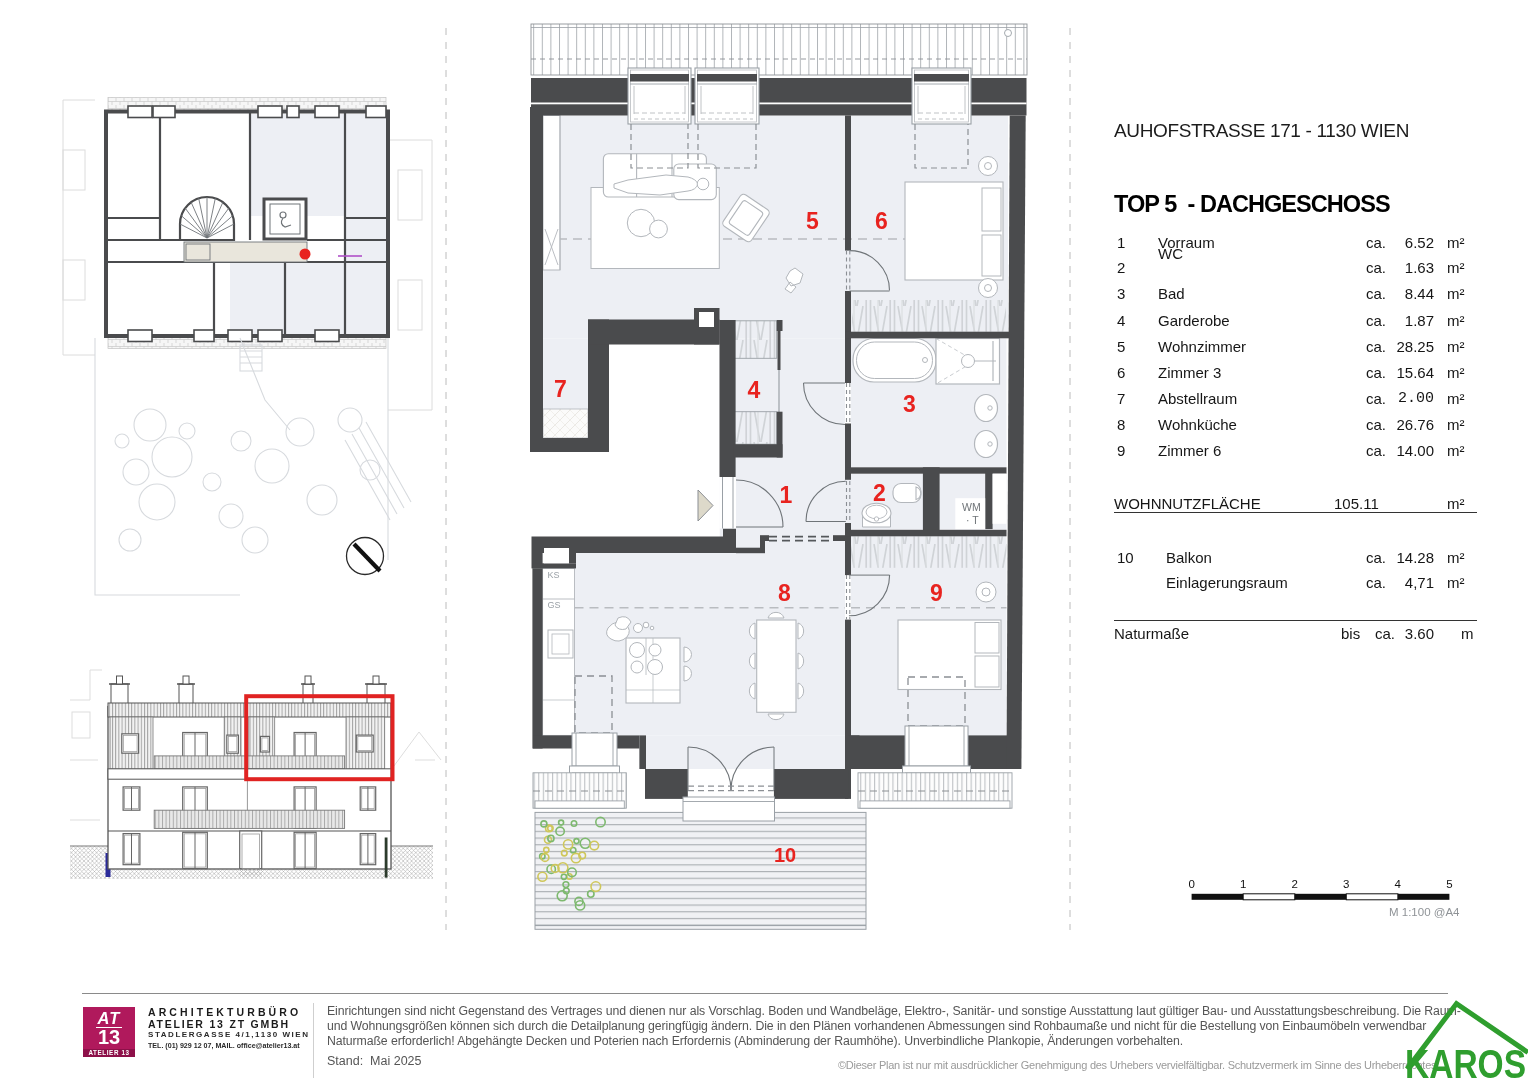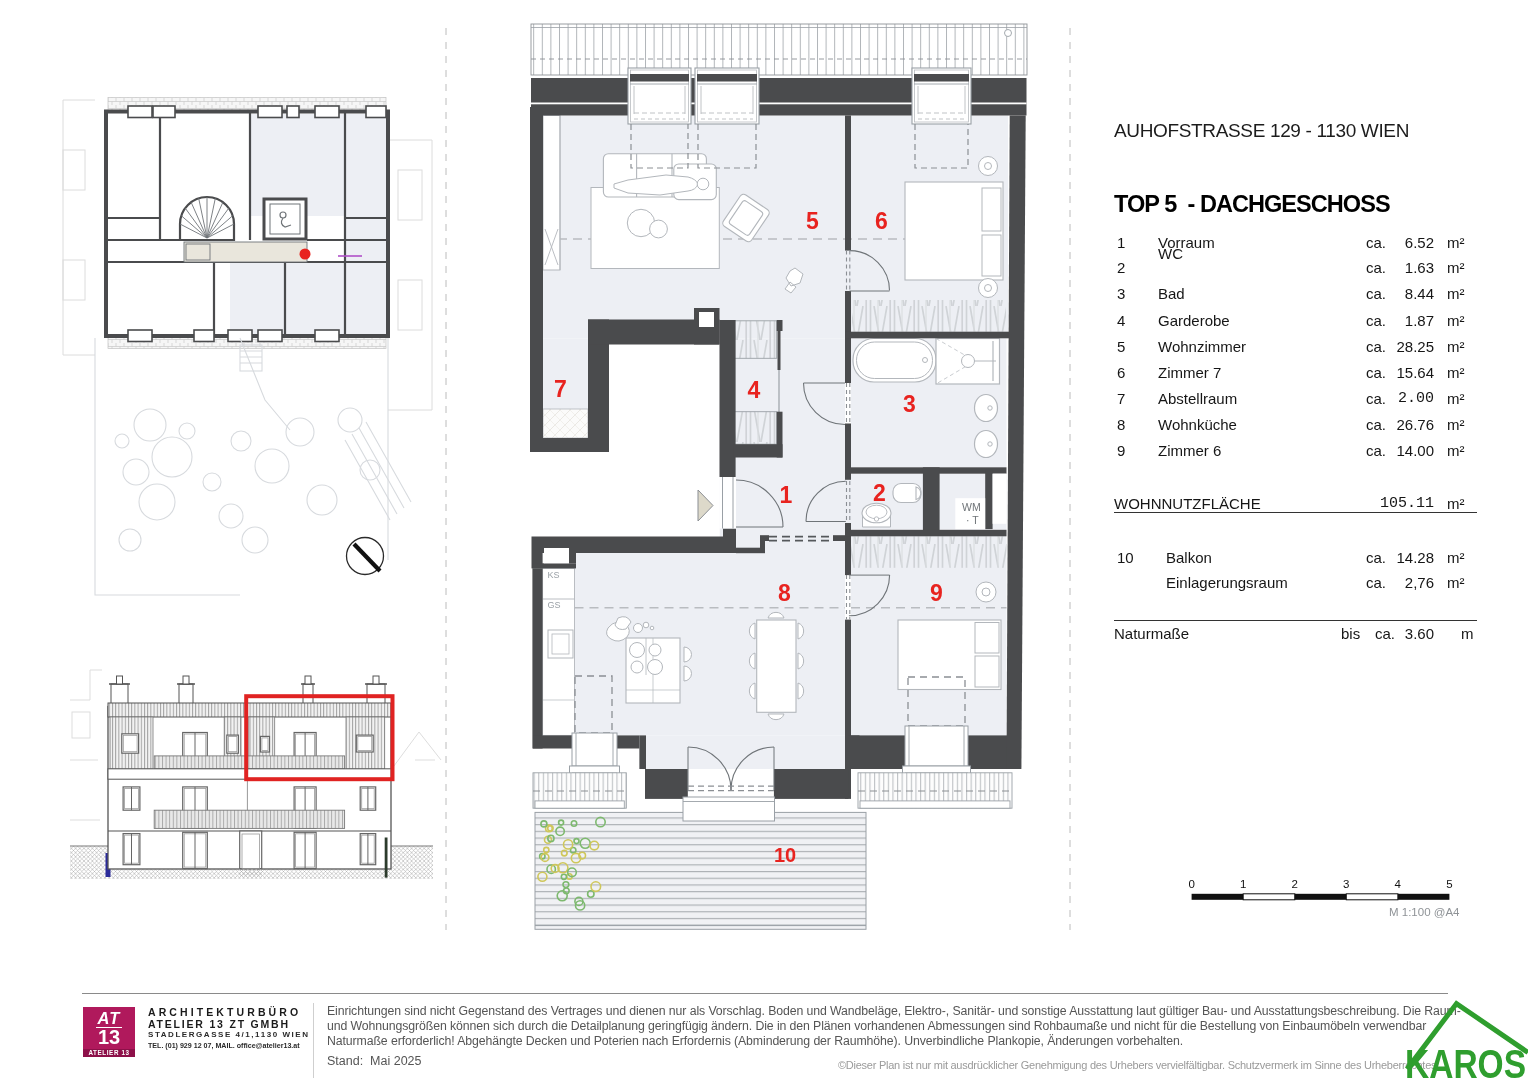--- a/index.html
+++ b/index.html
@@ -503,21 +503,21 @@
 <text x="1191.6" y="888.0" font-family="Liberation Sans, sans-serif" font-size="11.5" fill="#111" text-anchor="middle">0</text>
 <text x="1243.2" y="888.0" font-family="Liberation Sans, sans-serif" font-size="11.5" fill="#111" text-anchor="middle">1</text>
 <text x="1294.7" y="888.0" font-family="Liberation Sans, sans-serif" font-size="11.5" fill="#111" text-anchor="middle">2</text>
 <text x="1346.3" y="888.0" font-family="Liberation Sans, sans-serif" font-size="11.5" fill="#111" text-anchor="middle">3</text>
 <text x="1397.8" y="888.0" font-family="Liberation Sans, sans-serif" font-size="11.5" fill="#111" text-anchor="middle">4</text>
 <text x="1449.4" y="888.0" font-family="Liberation Sans, sans-serif" font-size="11.5" fill="#111" text-anchor="middle">5</text>
 <text x="1389.0" y="916.0" font-family="Liberation Sans, sans-serif" font-size="11.5" fill="#8f9397">M 1:100 @A4</text>
 </g>
 </svg>
 
-<div class="a" style="left:1114px;top:120px;font-size:19px;color:#1c1c1c;letter-spacing:-0.35px;">AUHOFSTRASSE 129 - 1130 WIEN</div>
+<div class="a" style="left:1114px;top:120px;font-size:19px;color:#1c1c1c;letter-spacing:-0.35px;">AUHOFSTRASSE 171 - 1130 WIEN</div>
 <div class="a" style="left:1114px;top:191px;font-size:23.5px;font-weight:bold;color:#000000;letter-spacing:-0.95px;">TOP 5&nbsp; - DACHGESCHOSS</div>
 
 <div class="a" style="left:0;top:0;font-size:15px;color:#161616;">
 <div class="a" style="left:1117px;top:234px;">1</div>
     <div class="a" style="left:1158px;top:234px;">Vorraum</div>
     <div class="a" style="left:1366px;top:234px;">ca.</div>
     <div class="a" style="left:1334px;top:234px;width:100px;text-align:right;">6.52</div>
     <div class="a" style="left:1447px;top:234px;">m²</div>
 <div class="a" style="left:1117px;top:259px;">2</div>
     <div class="a" style="left:1158px;top:245px;">WC</div>
@@ -533,53 +533,53 @@
     <div class="a" style="left:1158px;top:312px;">Garderobe</div>
     <div class="a" style="left:1366px;top:312px;">ca.</div>
     <div class="a" style="left:1334px;top:312px;width:100px;text-align:right;">1.87</div>
     <div class="a" style="left:1447px;top:312px;">m²</div>
 <div class="a" style="left:1117px;top:338px;">5</div>
     <div class="a" style="left:1158px;top:338px;">Wohnzimmer</div>
     <div class="a" style="left:1366px;top:338px;">ca.</div>
     <div class="a" style="left:1334px;top:338px;width:100px;text-align:right;">28.25</div>
     <div class="a" style="left:1447px;top:338px;">m²</div>
 <div class="a" style="left:1117px;top:364px;">6</div>
-    <div class="a" style="left:1158px;top:364px;">Zimmer 7</div>
+    <div class="a" style="left:1158px;top:364px;">Zimmer 3</div>
     <div class="a" style="left:1366px;top:364px;">ca.</div>
     <div class="a" style="left:1334px;top:364px;width:100px;text-align:right;">15.64</div>
     <div class="a" style="left:1447px;top:364px;">m²</div>
 <div class="a" style="left:1117px;top:390px;">7</div>
     <div class="a" style="left:1158px;top:390px;">Abstellraum</div>
     <div class="a" style="left:1366px;top:390px;">ca.</div>
     <div class="a" style="left:1334px;top:390px;width:100px;text-align:right;font-family:Liberation Mono, monospace;">2.00</div>
     <div class="a" style="left:1447px;top:390px;">m²</div>
 <div class="a" style="left:1117px;top:416px;">8</div>
     <div class="a" style="left:1158px;top:416px;">Wohnküche</div>
     <div class="a" style="left:1366px;top:416px;">ca.</div>
     <div class="a" style="left:1334px;top:416px;width:100px;text-align:right;">26.76</div>
     <div class="a" style="left:1447px;top:416px;">m²</div>
 <div class="a" style="left:1117px;top:442px;">9</div>
     <div class="a" style="left:1158px;top:442px;">Zimmer 6</div>
     <div class="a" style="left:1366px;top:442px;">ca.</div>
     <div class="a" style="left:1334px;top:442px;width:100px;text-align:right;">14.00</div>
     <div class="a" style="left:1447px;top:442px;">m²</div>
 
 <div class="a" style="left:1114px;top:495px;">WOHNNUTZFLÄCHE</div>
-<div class="a" style="left:1334px;top:495px;width:100px;text-align:right;font-family:Liberation Mono, monospace;">105.11</div>
+<div class="a" style="left:1334px;top:495px;width:100px;">105.11</div>
 <div class="a" style="left:1447px;top:495px;">m²</div>
 <div class="a" style="left:1114px;top:511.5px;width:363px;border-top:1.4px solid #333;"></div>
 
 <div class="a" style="left:1117px;top:548.5px;">10</div>
 <div class="a" style="left:1166px;top:548.5px;">Balkon</div>
 <div class="a" style="left:1366px;top:548.5px;">ca.</div>
 <div class="a" style="left:1334px;top:548.5px;width:100px;text-align:right;">14.28</div>
 <div class="a" style="left:1447px;top:548.5px;">m²</div>
 <div class="a" style="left:1166px;top:573.5px;">Einlagerungsraum</div>
 <div class="a" style="left:1366px;top:573.5px;">ca.</div>
-<div class="a" style="left:1334px;top:573.5px;width:100px;text-align:right;">2,76</div>
+<div class="a" style="left:1334px;top:573.5px;width:100px;text-align:right;">4,71</div>
 <div class="a" style="left:1447px;top:573.5px;">m²</div>
 
 <div class="a" style="left:1114px;top:619.5px;width:363px;border-top:1.4px solid #333;"></div>
 <div class="a" style="left:1114px;top:625px;">Naturmaße</div>
 <div class="a" style="left:1341px;top:625px;">bis</div>
 <div class="a" style="left:1375px;top:625px;">ca.</div>
 <div class="a" style="left:1334px;top:625px;width:100px;text-align:right;">3.60</div>
 <div class="a" style="left:1461px;top:625px;">m</div>
 </div>
 

